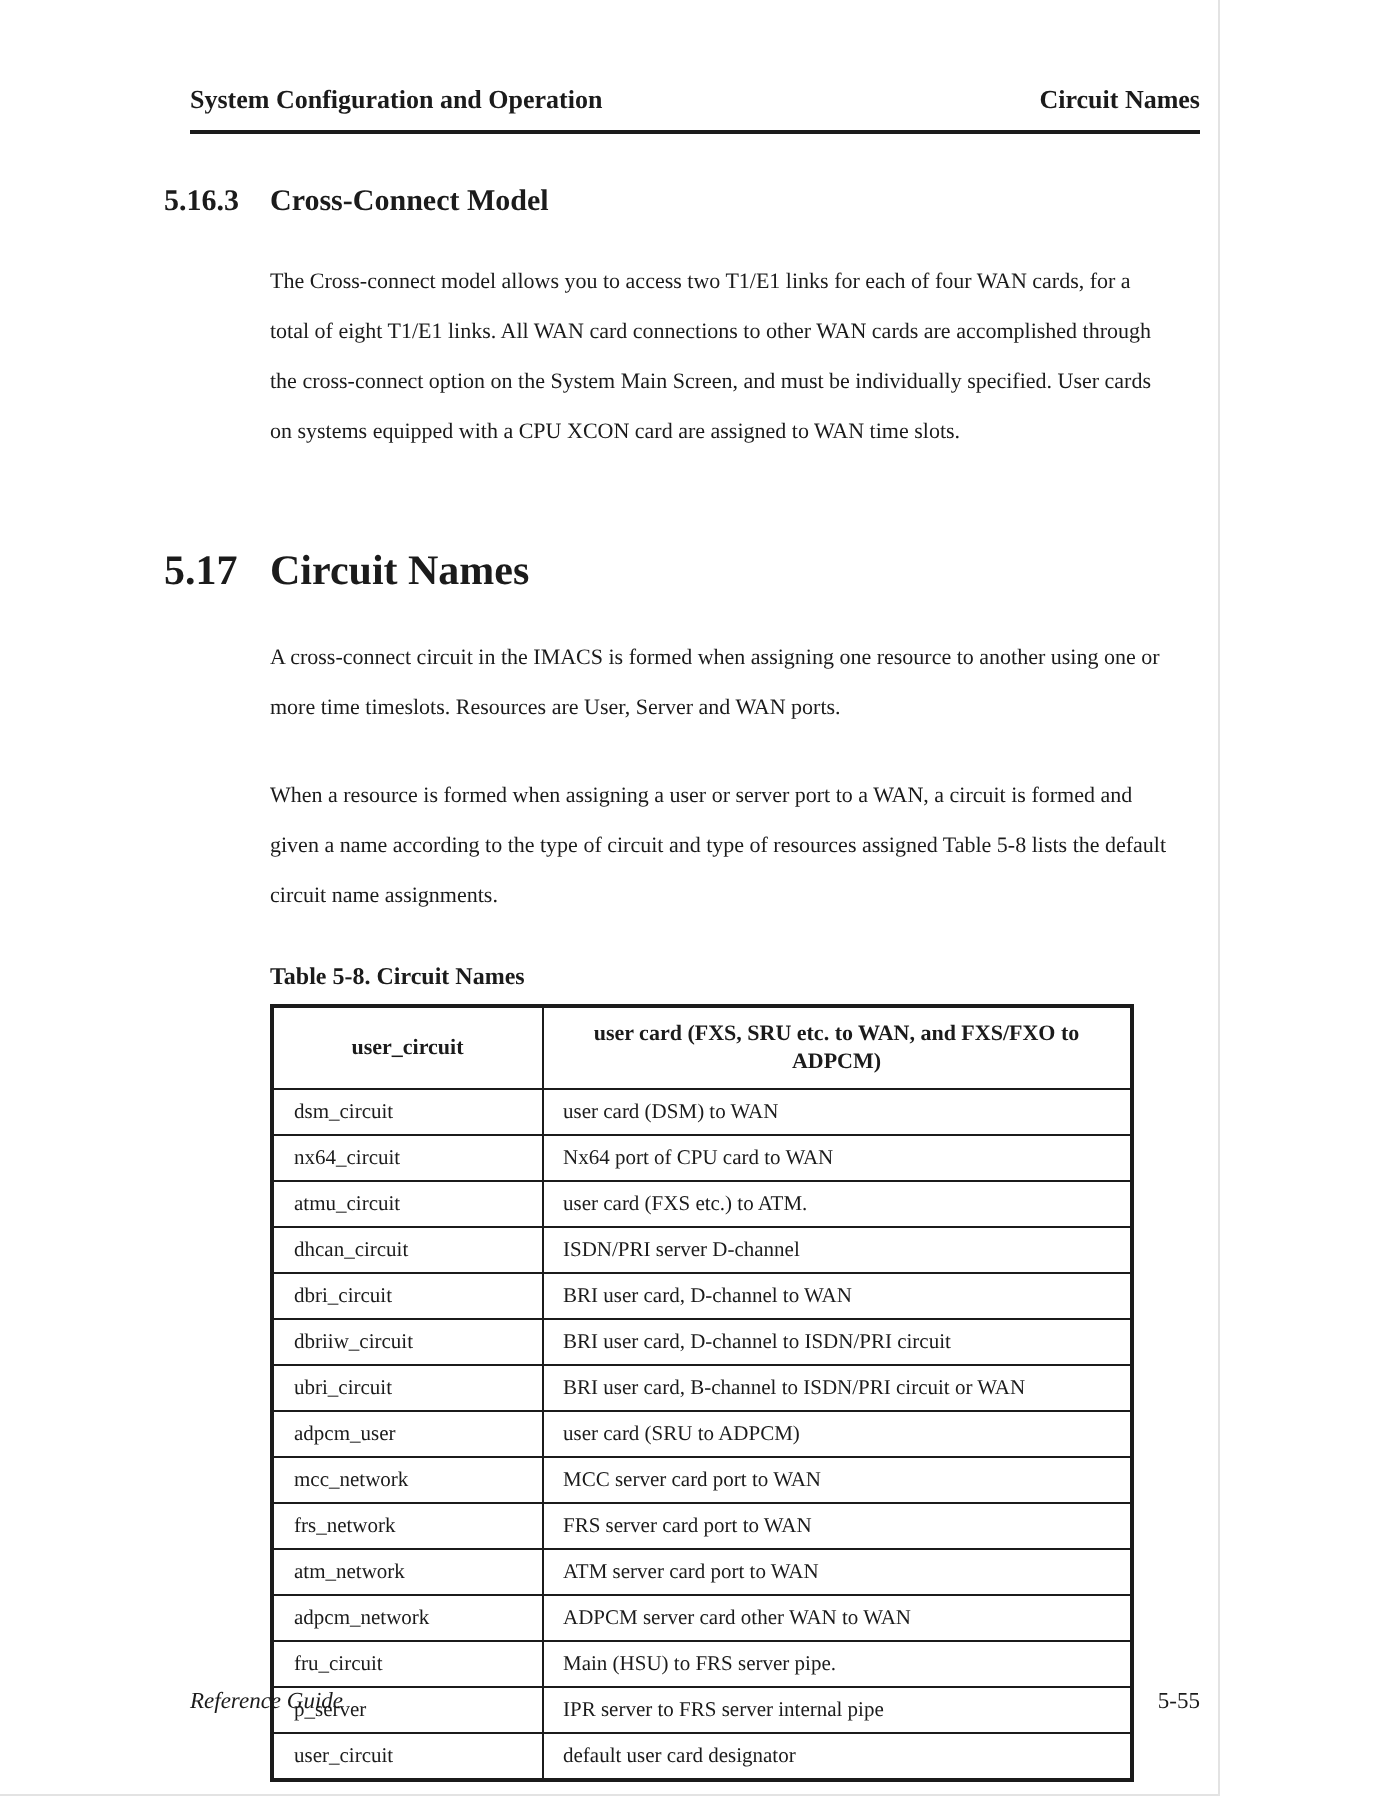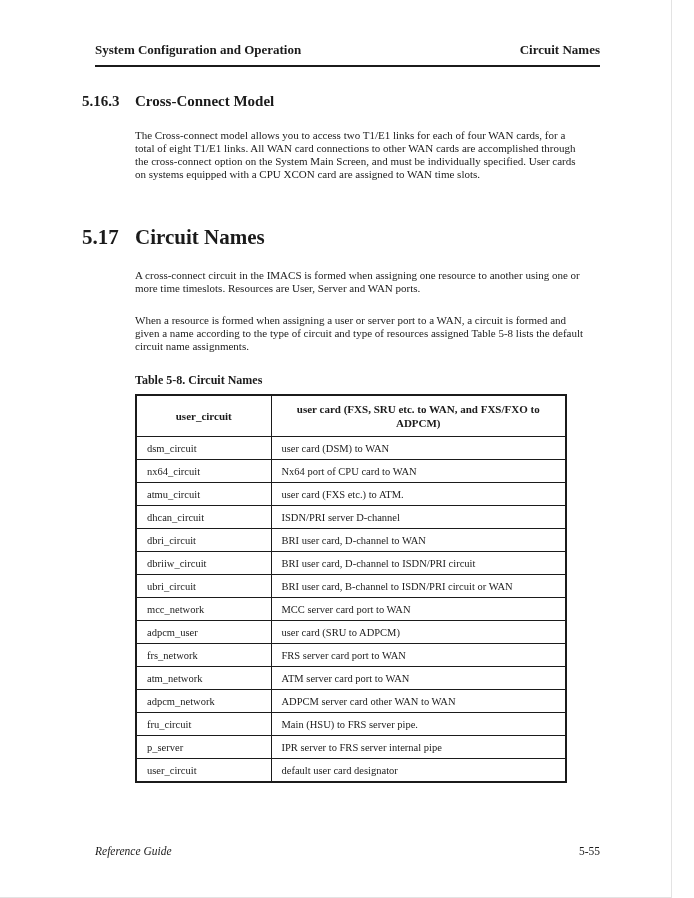--- a/index.html
+++ b/index.html
@@ -2,21 +2,21 @@
 <html><head>
 <meta charset="utf-8">
 <style>
   html, body {
     margin: 0;
     padding: 0;
     background: #ffffff;
   }
   .page {
     position: relative;
-    width: 672px;
+    width: 610px;
     height: 898px;
     box-sizing: border-box;
     background: #ffffff;
     border-right: 1px solid #e3e3e3;
     border-bottom: 1px solid #e3e3e3;
     font-family: "Liberation Serif", "DejaVu Serif", serif;
     color: #1b1b1b;
     overflow: hidden;
   }
   .running-head {
@@ -45,21 +45,21 @@
   }
   .sec-heading .sec-num {
     width: 53px;
     flex: 0 0 53px;
   }
   .h3 { font-size: 15px; margin-top: 5px; }
   .h2 { font-size: 21px; margin-top: 44px; }
   .body-par {
     margin: 19px 0 0 53px;
     font-size: 11px;
-    line-height: 13px;
+    line-height: 25px;
     text-align: left;
   }
   .table-wrap {
     margin: 20px 0 0 53px;
     width: 430px;
   }
   .table-title {
     font-weight: bold;
     font-size: 12px;
     margin-bottom: 6px;
@@ -161,26 +161,26 @@
             </tr>
             <tr>
               <td>dbriiw_circuit</td>
               <td>BRI user card, D-channel to ISDN/PRI circuit</td>
             </tr>
             <tr>
               <td>ubri_circuit</td>
               <td>BRI user card, B-channel to ISDN/PRI circuit or WAN</td>
             </tr>
             <tr>
+              <td>adpcm_user</td>
+              <td>user card (SRU to ADPCM)</td>
+            </tr>
+            <tr>
               <td>mcc_network</td>
               <td>MCC server card port to WAN</td>
-            </tr>
-            <tr>
-              <td>adpcm_user</td>
-              <td>user card (SRU to ADPCM)</td>
             </tr>
             <tr>
               <td>frs_network</td>
               <td>FRS server card port to WAN</td>
             </tr>
             <tr>
               <td>atm_network</td>
               <td>ATM server card port to WAN</td>
             </tr>
             <tr>

